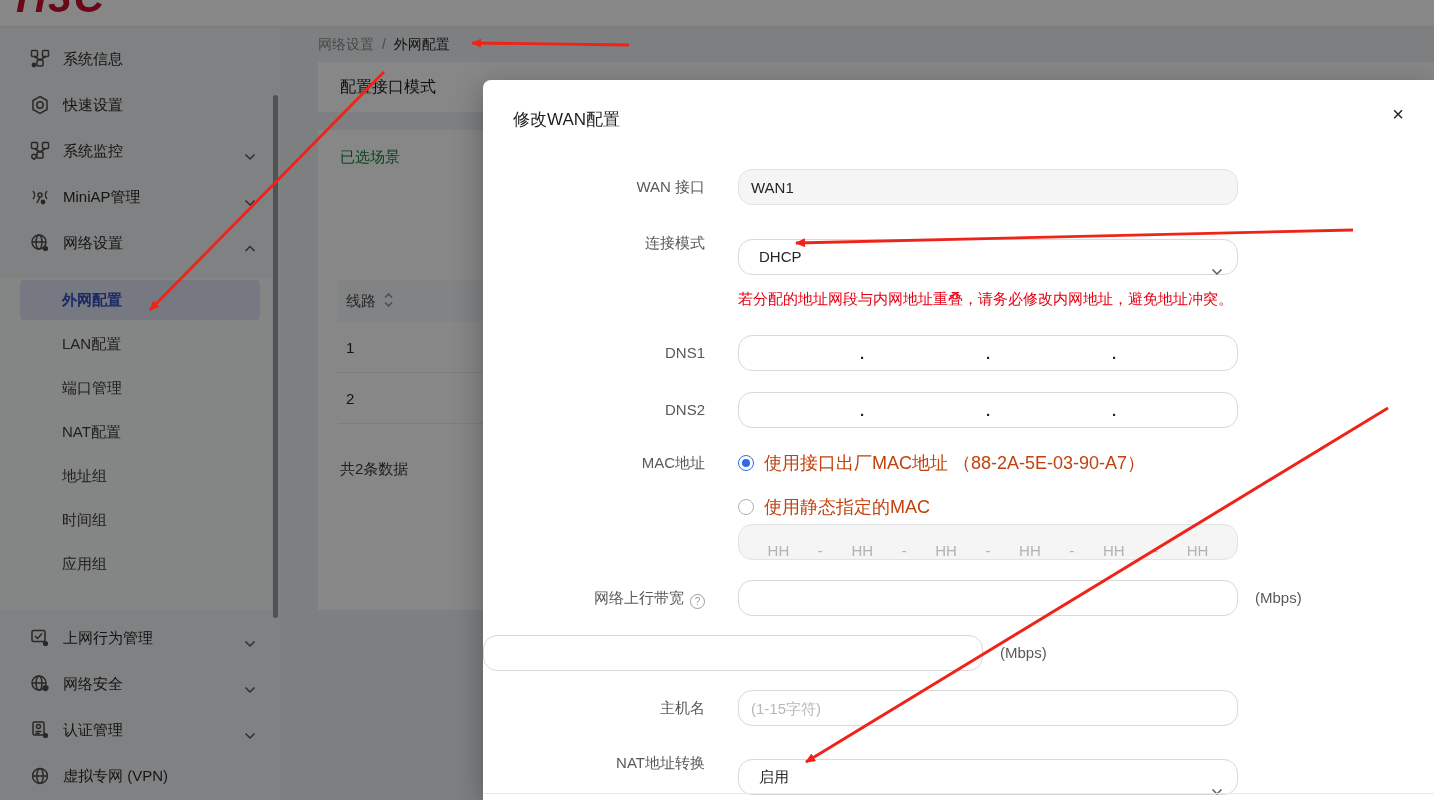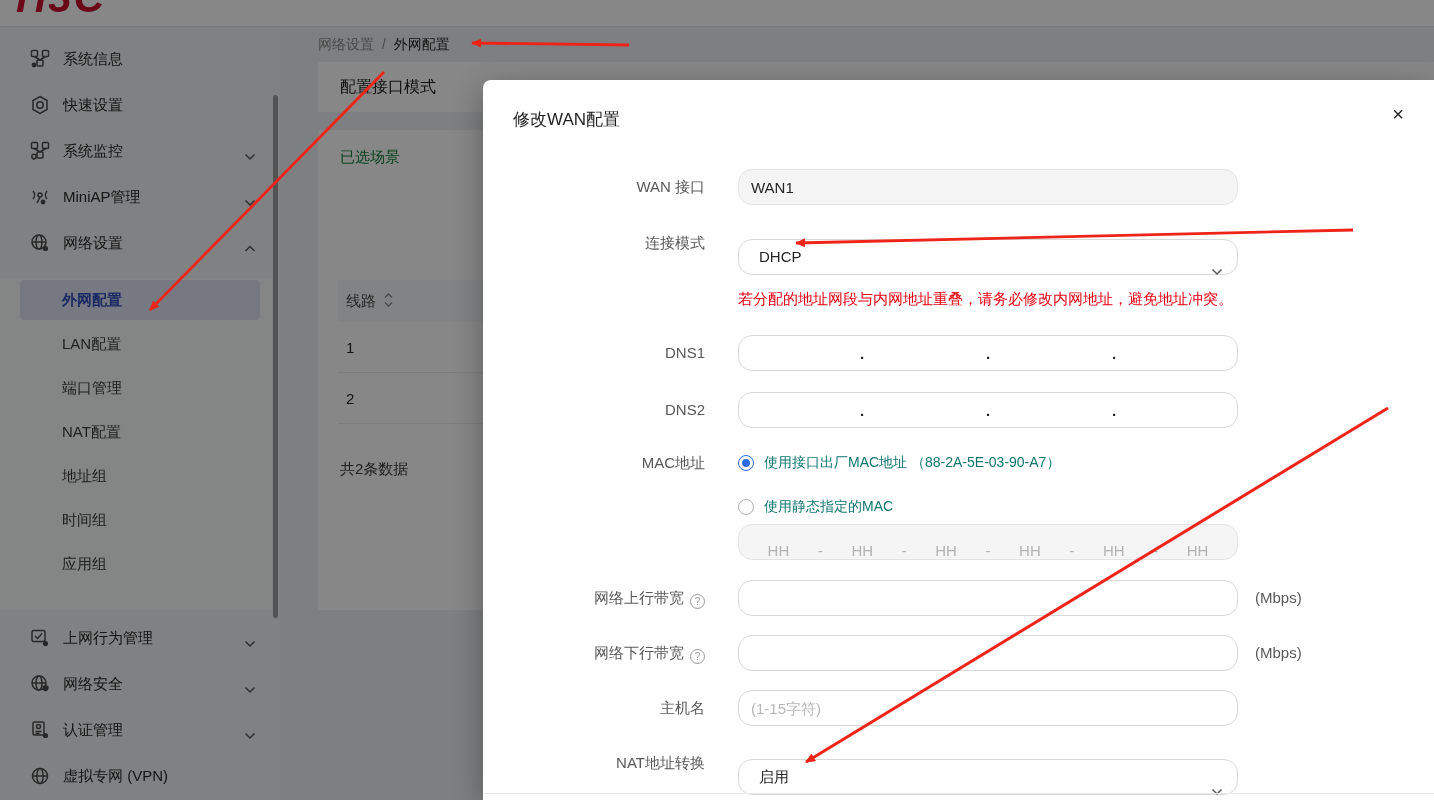--- a/index.html
+++ b/index.html
@@ -59,21 +59,21 @@
   .selectbox .chev { position:absolute; right:14px; top:14px; }
   .ip-grid { display:flex; align-items:center; height:34px; }
   .ip-seg { flex:1; }
   .ip-dot { flex:none; width:6px; text-align:center; font-weight:bold; color:#262626; }
   .unit { line-height:36px; margin-left:17px; font-size:15px; color:#595959; }
   .warning-text { position:absolute; left:255px; top:210px; font-size:15px; color:#e60012; }
   .radio-row { position:absolute; left:255px; height:20px; display:flex; align-items:center; cursor:pointer; }
   .radio { width:16px; height:16px; border-radius:50%; border:1px solid #b0b0b0; margin-right:10px; flex:none; background:#fff; }
   .radio.checked { border:1px solid #2e6be6; position:relative; }
   .radio.checked::after { content:""; position:absolute; left:3px; top:3px; width:8px; height:8px; border-radius:50%; background:#2e6be6; }
-  .radio-label { font-size:14px; color:#0f766e; white-space:nowrap; }
+  .radio-label { font-size:18px; color:#c2410c; white-space:nowrap; }
   .mac-ph { display:flex; align-items:flex-end; justify-content:space-evenly; height:34px; color:#b3b3b3; font-size:15px; }
   .modal-divider { position:absolute; left:0; top:713px; width:951px; height:0; border-top:1px solid #e8e8e8; }
 
   
   .arrows { position:absolute; inset:0; z-index:90; pointer-events:none; }
 </style>
 </head>
 <body>
 
 <div class="stage">
@@ -367,23 +367,20 @@
       <div class="mlabel">
         <span>网络上行带宽</span><span class="help-ic">?</span>
       </div>
       <div class="ctrl">
         <input type="text" style="">
       </div>
       <div class="unit">(Mbps)</div>
     </div>
 
     <div class="mrow" style="top:555px">
-      <div class="mlabel">
-        <span>网络下行带宽</span><span class="help-ic">?</span>
-      </div>
       <div class="ctrl">
         <input type="text" style="">
       </div>
       <div class="unit">(Mbps)</div>
     </div>
 
     <div class="mrow" style="top:610px">
       <div class="mlabel">主机名</div>
       <div class="ctrl">
         <input type="text" placeholder="(1-15字符)" style="">

